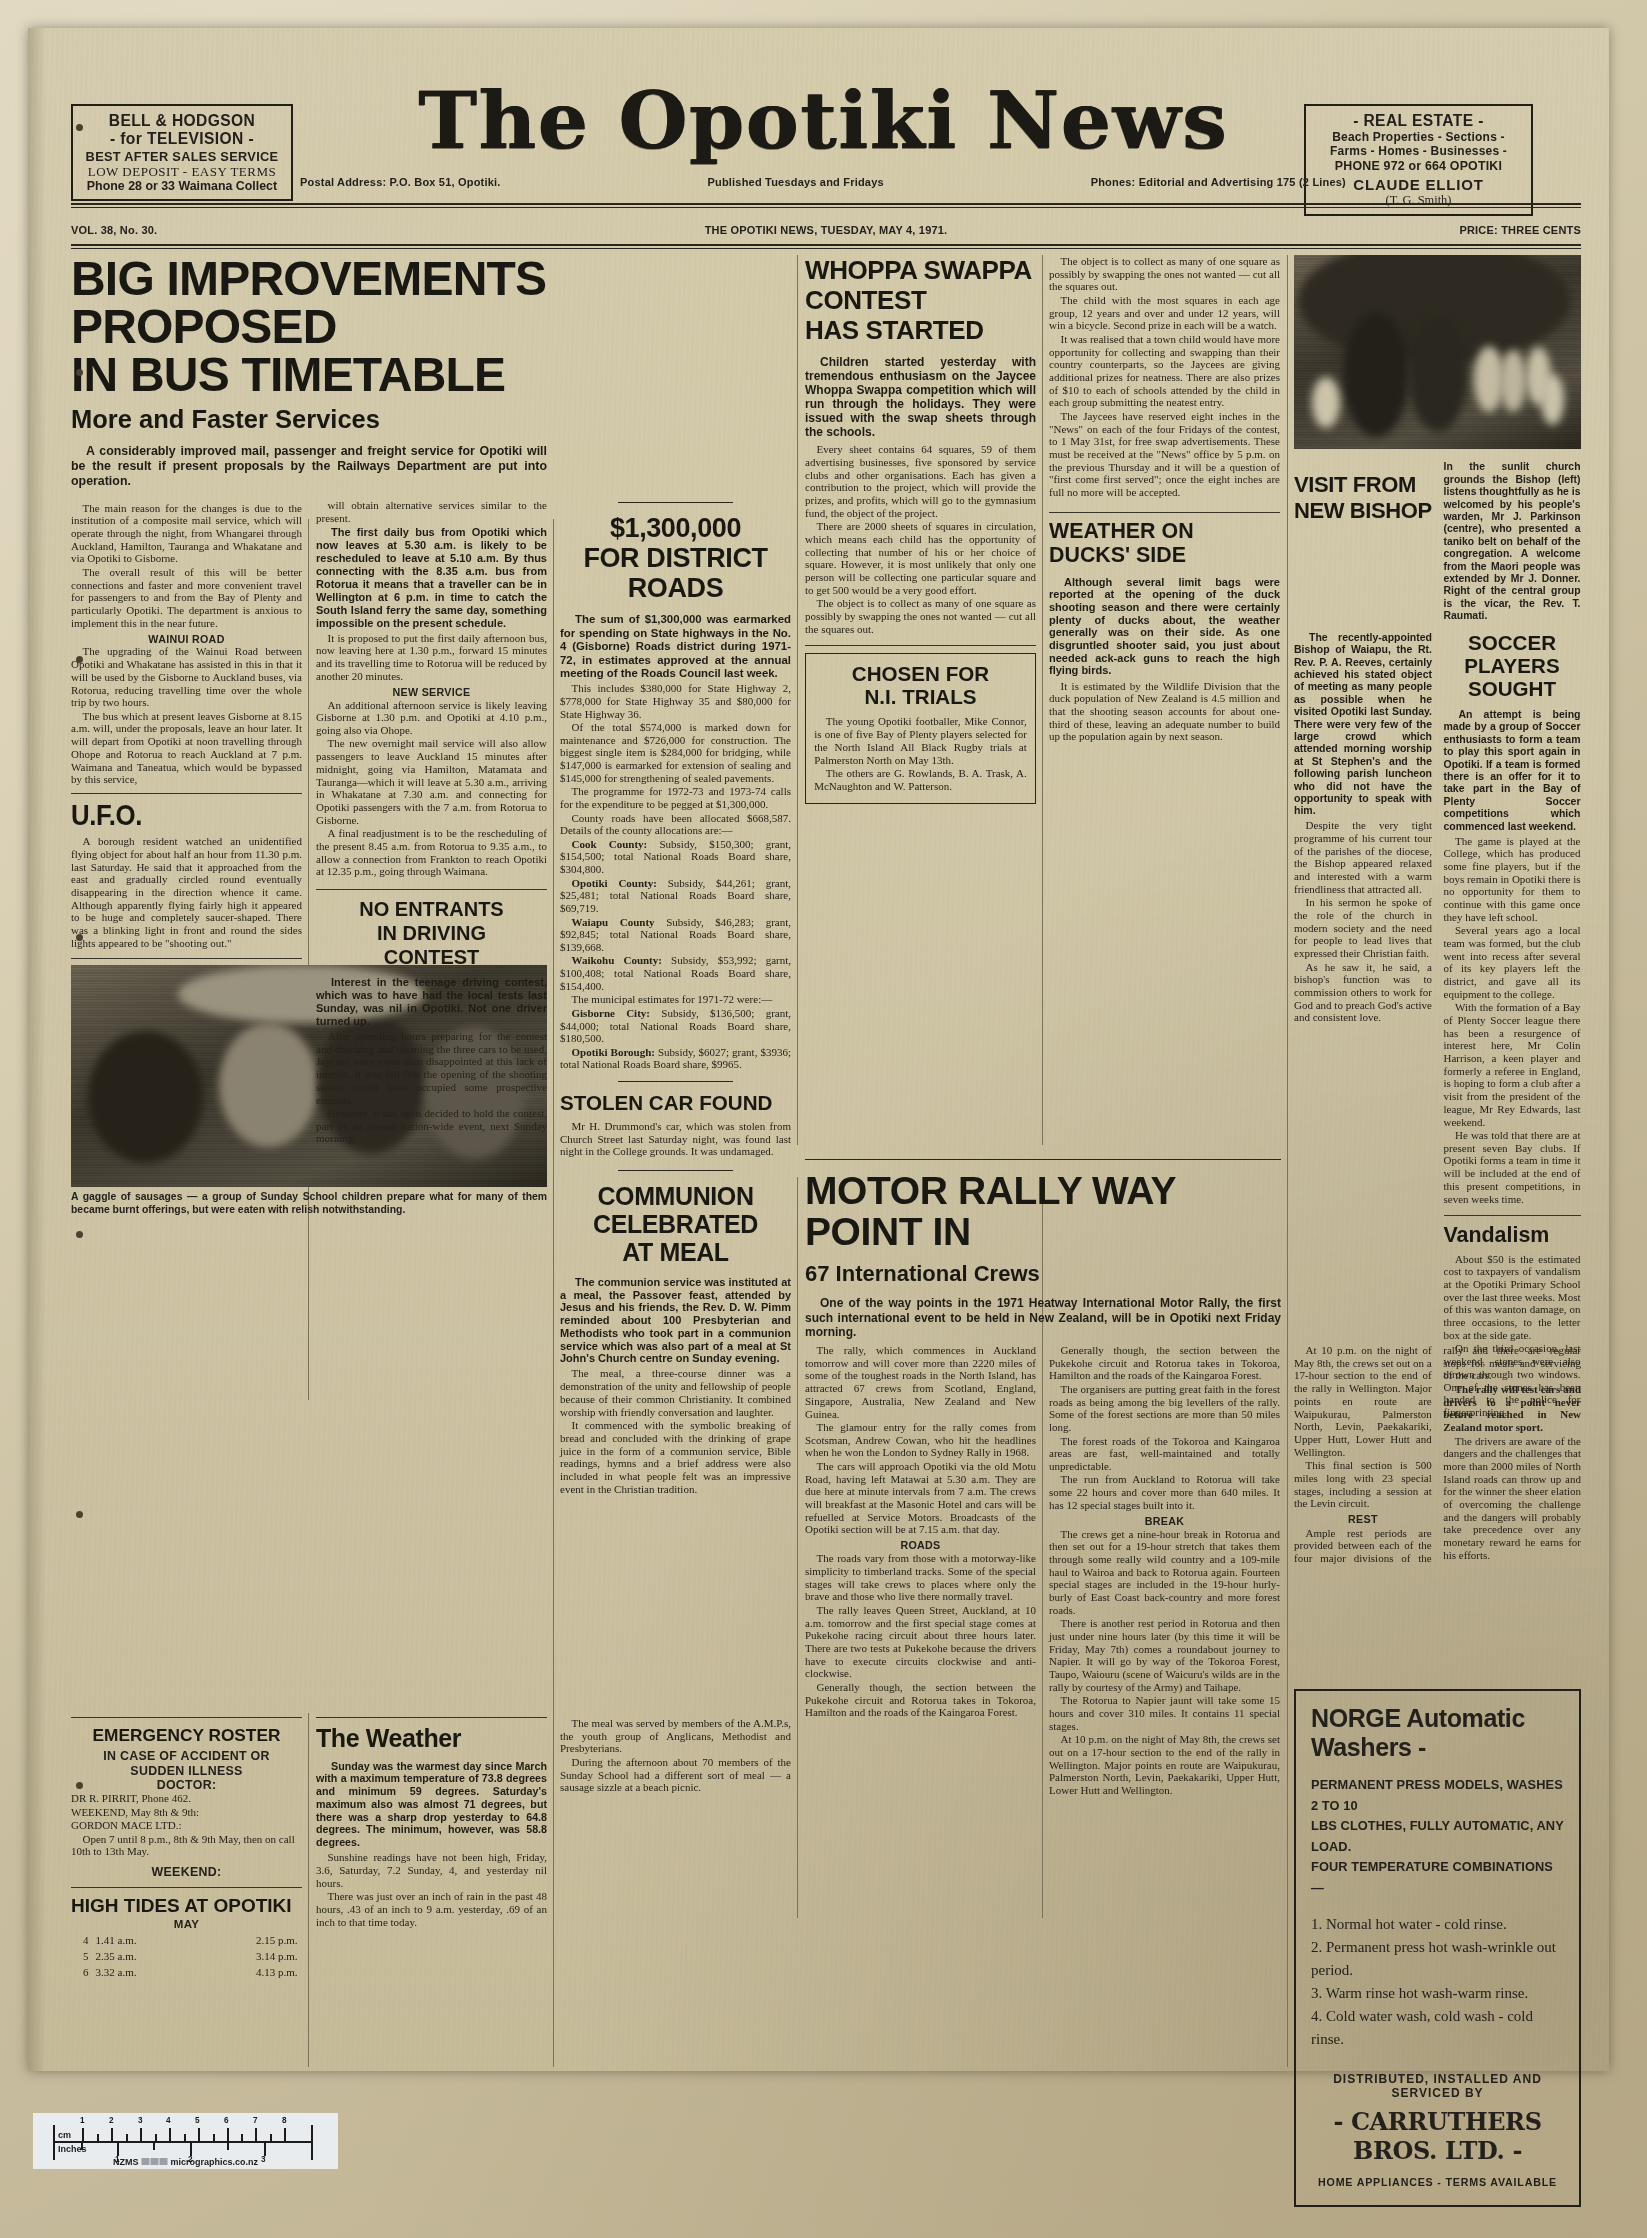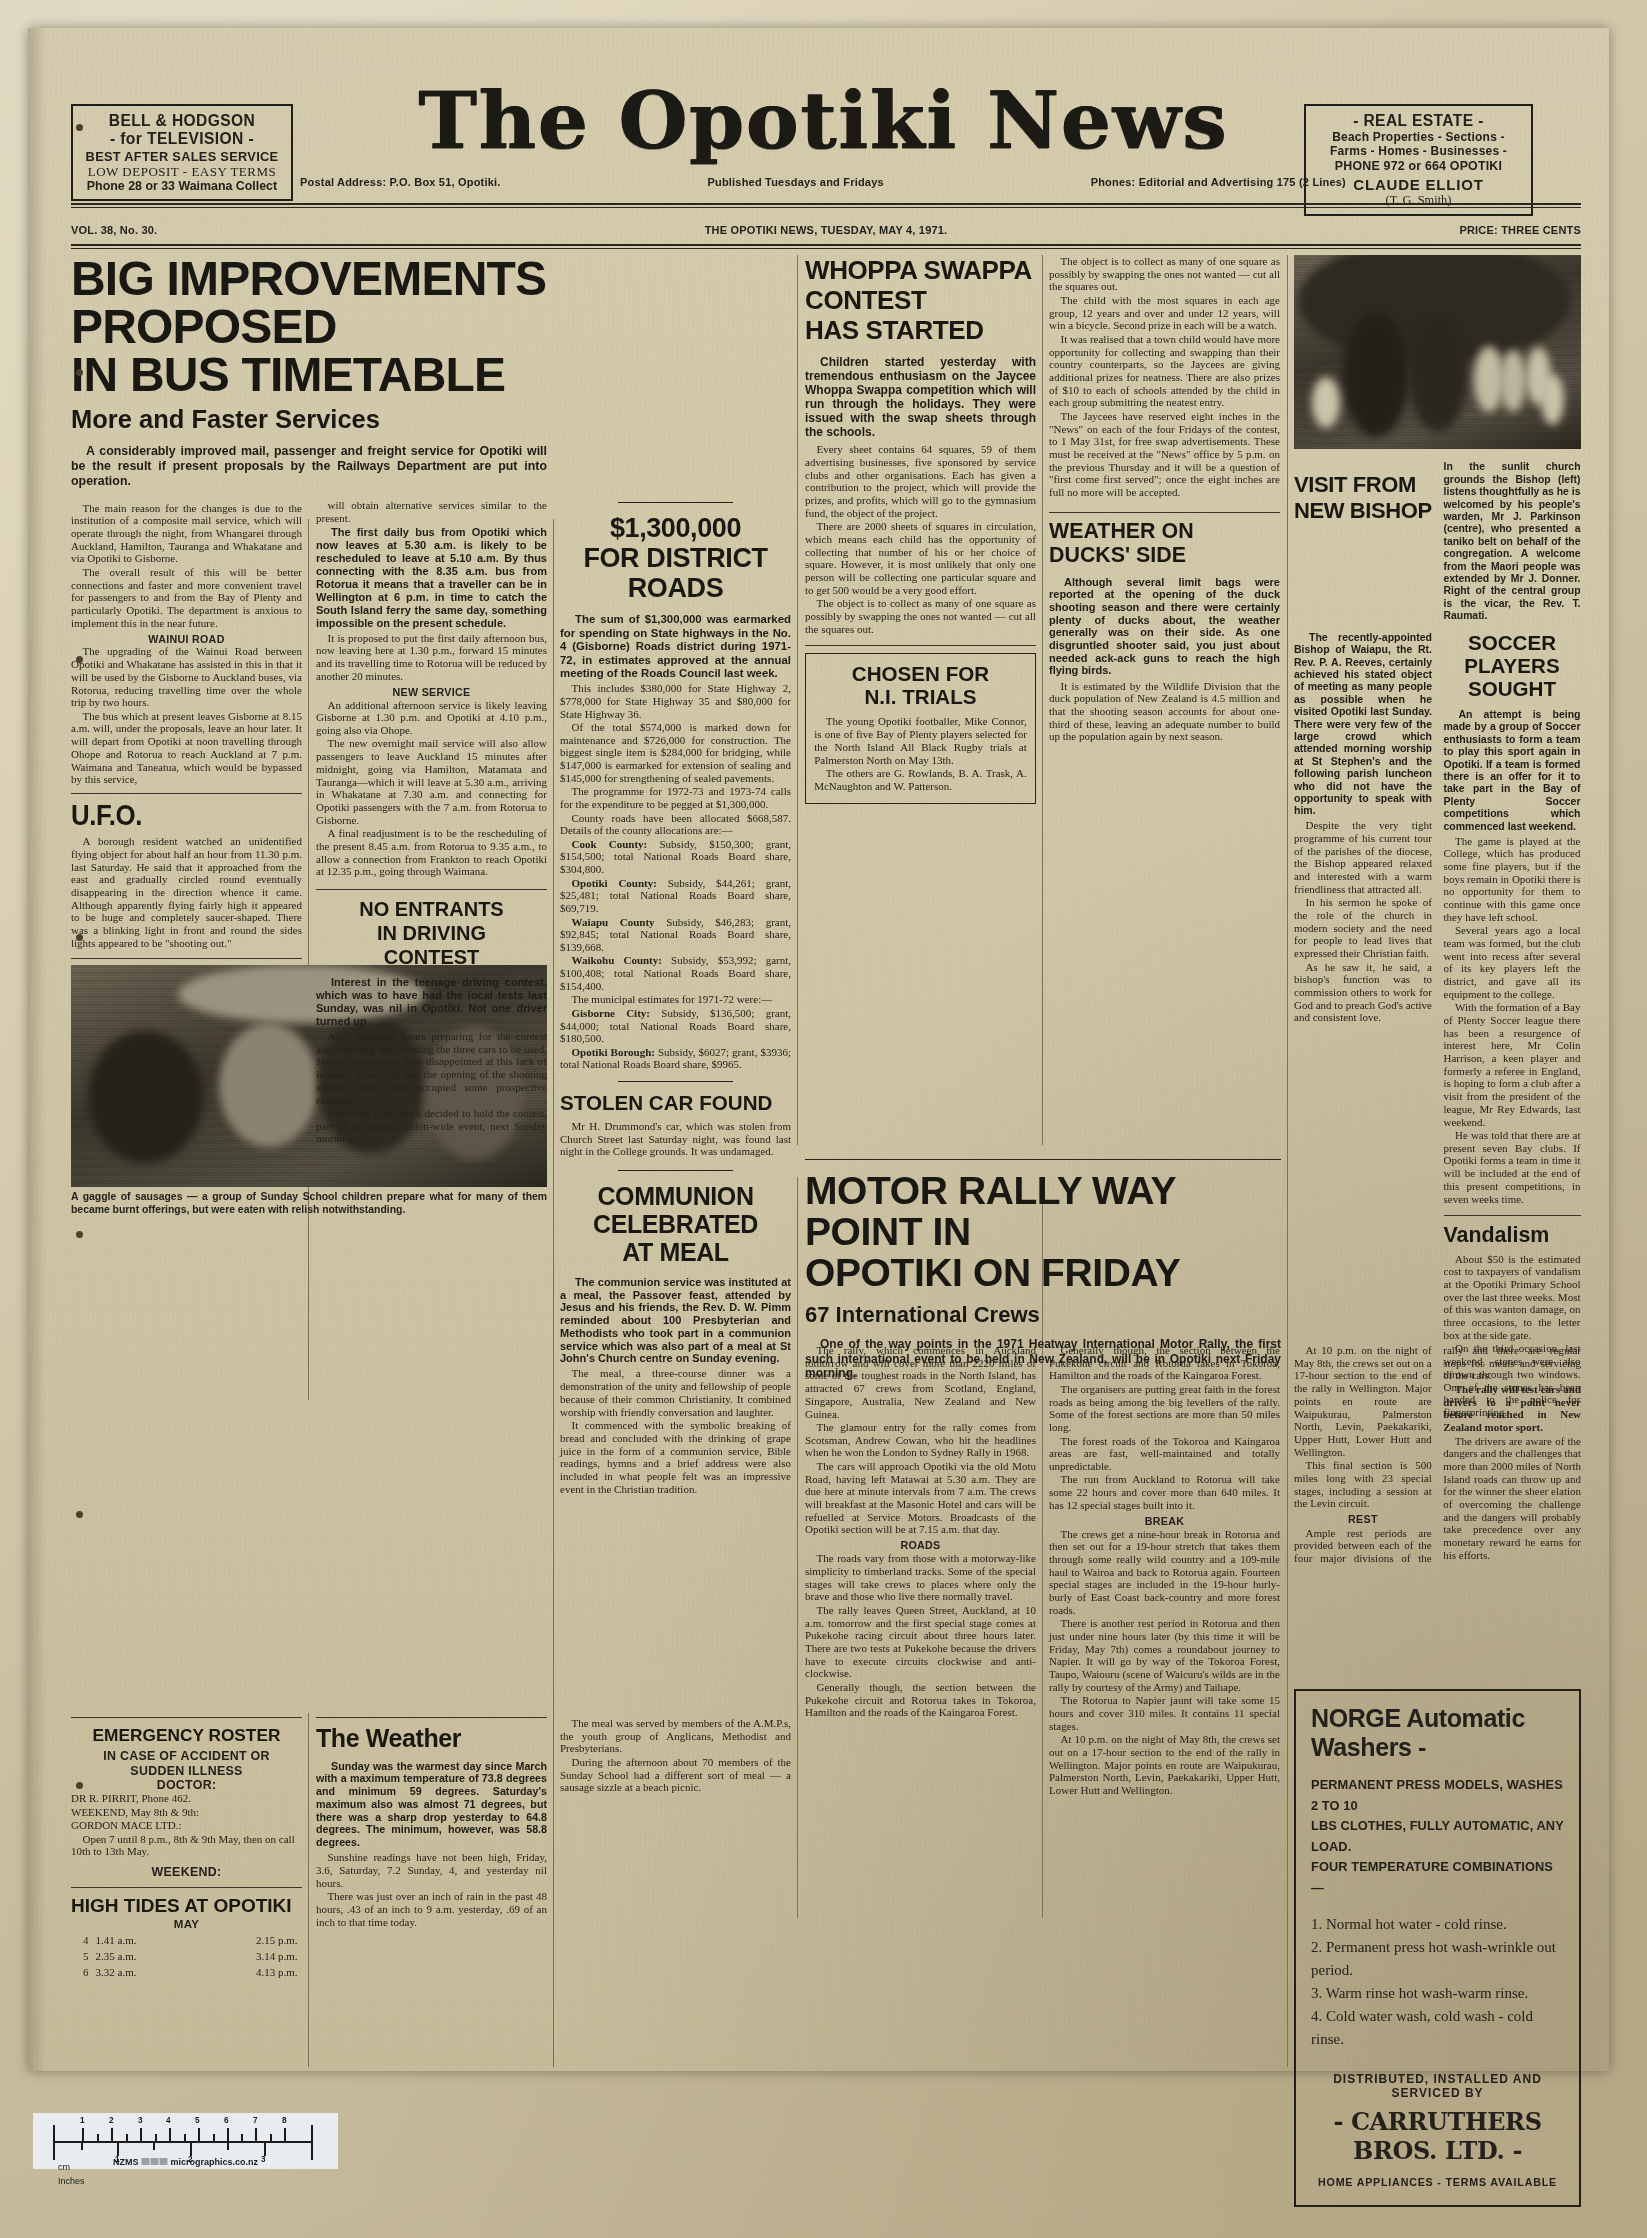--- a/index.html
+++ b/index.html
@@ -189,21 +189,21 @@
     font-family:"DejaVu Serif", serif; font-weight:bold;
     font-size:24px; text-align:center; margin-top:6.6px; letter-spacing:-0.4px;
   }
   .norge .terms {
     font-family:"Liberation Sans", sans-serif; font-weight:bold;
     font-size:10.7px; letter-spacing:0.8px; text-align:center; margin-top:11.5px;
   }
 
   
   .ruler-wrap { position:absolute; left:33px; top:2113px; width:305px; height:56px; background:#e8ecef; }
-  .ruler-wrap .lbl { position:absolute; font-family:"Liberation Sans",sans-serif; font-weight:normal; font-size:9px; color:#1b1b1b;margin-top:32px; }
+  .ruler-wrap .lbl { position:absolute; font-family:"Liberation Sans",sans-serif; font-weight:bold; font-size:9px; color:#1b1b1b; }
   .ruler-wrap .tick { position:absolute; background:#1b1b1b; width:1.6px; }
   .ruler-wrap .num { position:absolute; font-family:"Liberation Sans",sans-serif; font-weight:bold; font-size:8.2px; color:#1b1b1b; }
   .ruler-wrap .nzms { position:absolute; bottom:2.5px; left:50%; transform:translateX(-50%);
     font-family:"Liberation Sans",sans-serif; font-weight:bold; font-size:9px; color:#1b1b1b; white-space:nowrap; }
   .ruler-wrap .sq { display:inline-block; width:7.4px; height:7.4px; background:#9aa0a6; margin:0 0.8px; vertical-align:-0.8px;}
 </style>
 </head>
 <body>
 
 <div class="page">
@@ -486,21 +486,20 @@
                 <p>On the third occasion, last weekend, stones were also thrown through two windows. One of the stones has been handed to the police for fingerprinting.</p>
               </div>
             </div>
           </div>
         </div>
       </div>
 
       <div style="position:absolute; left:734px; top:904px; width:476px;">
         <div class="hr-thick" style="margin:0 0 10px;"></div>
         <div class="hl1" style="font-size:39px;line-height:41px;letter-spacing:-0.4px;">MOTOR RALLY WAY POINT IN</div>
-        <div class="hl1" style="font-size:39px;line-height:41px;letter-spacing:-0.4px;">OPOTIKI ON FRIDAY</div>
         <div class="hl-sub" style="font-size:22px;margin-top:8.2px;">67 International Crews</div>
         <div class="lead" style="margin-top:8.2px;font-size:12px;line-height:14.5px;">
           <p>One of the way points in the 1971 Heatway International Motor Rally, the first such international event to be held in New Zealand, will be in Opotiki next Friday morning.</p>
         </div>
       </div>
 
       <div class="col c4" style="top:1089px;">
         <div class="body">
           <p>The rally, which commences in Auckland tomorrow and will cover more than 2220 miles of some of the toughest roads in the North Island, has attracted 67 crews from Scotland, England, Singapore, Australia, New Zealand and New Guinea.</p>
           <p>The glamour entry for the rally comes from Scotsman, Andrew Cowan, who hit the headlines when he won the London to Sydney Rally in 1968.</p>

